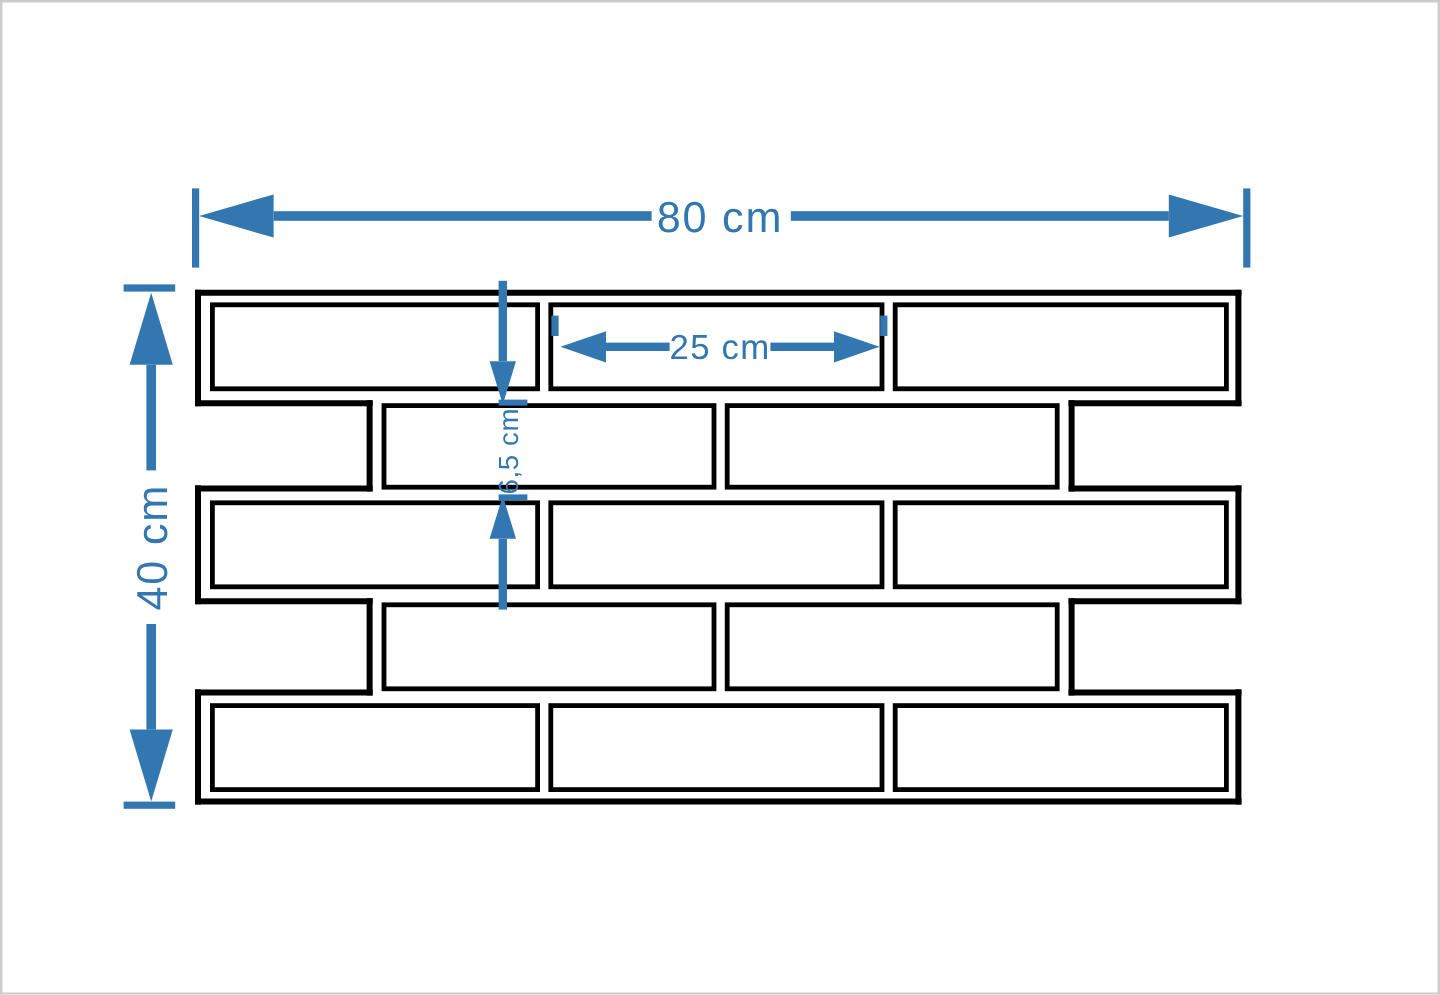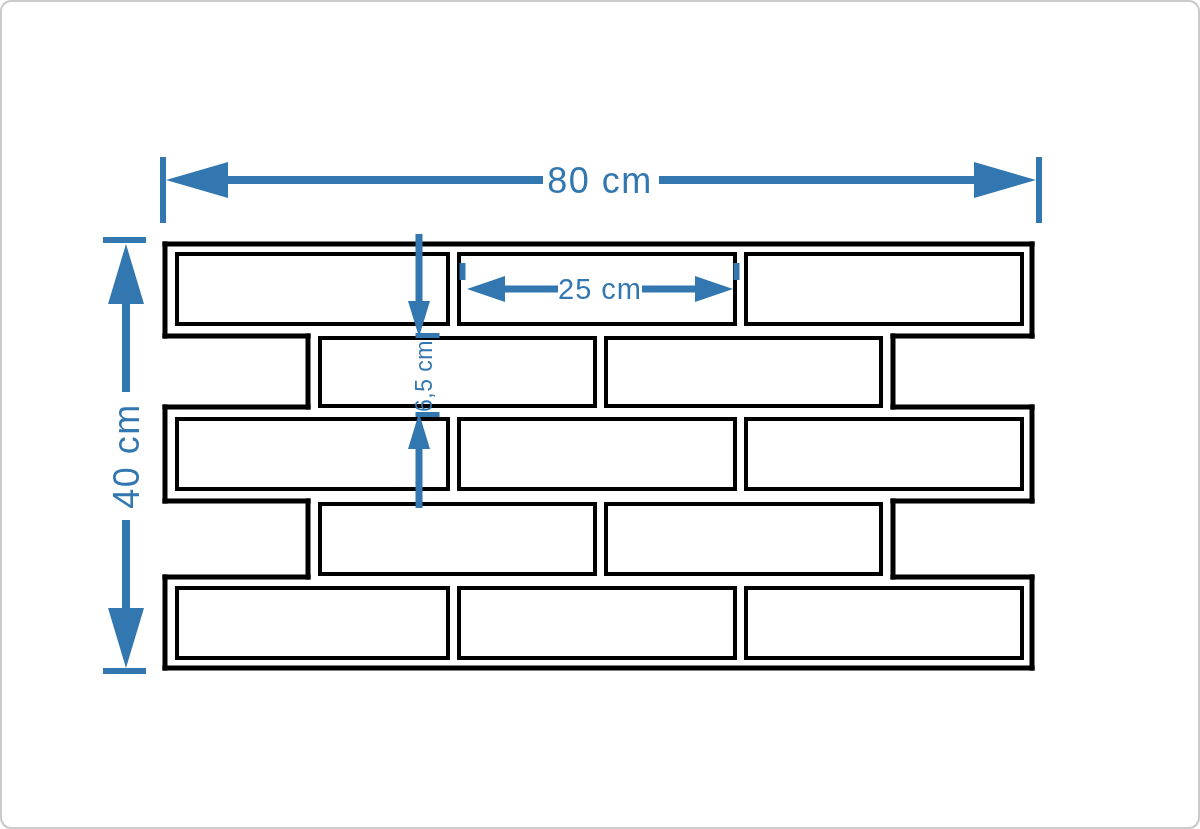--- a/index.html
+++ b/index.html
@@ -4,21 +4,20 @@
 <style>
   html, body { margin: 0; padding: 0; background: #ffffff; }
   .page {
     position: relative;
     width: 1200px;
     height: 829px;
     background: #ffffff;
     box-shadow: inset 0 0 0 2px #cbcbcb;
     overflow: hidden;
     font-family: "Liberation Sans", "DejaVu Sans", sans-serif;
-    border-radius: 11px;
   }
   .page svg { position: absolute; left: 0; top: 0; }
   text { user-select: none; }
 </style>
 </head>
 <body>
 
 <div class="page">
   <svg width="1200" height="829" viewBox="0 0 1200 829">
 

